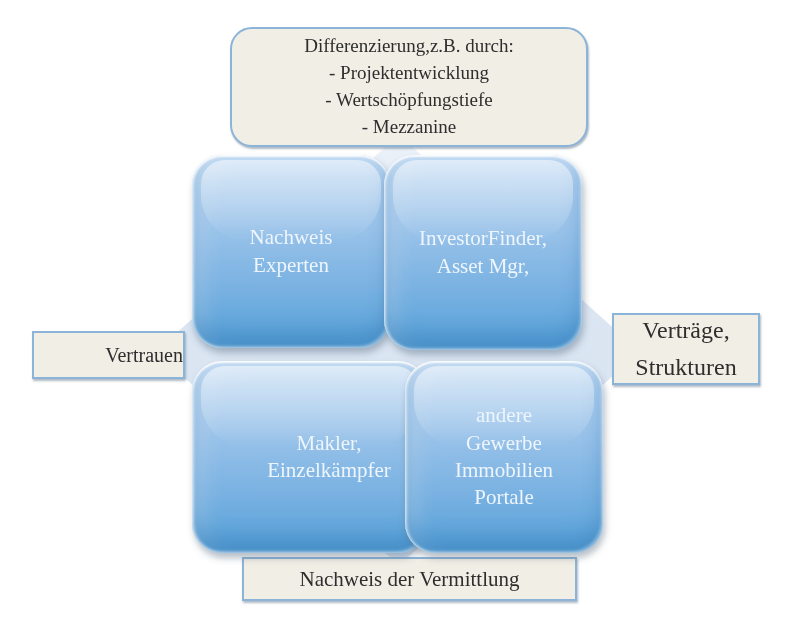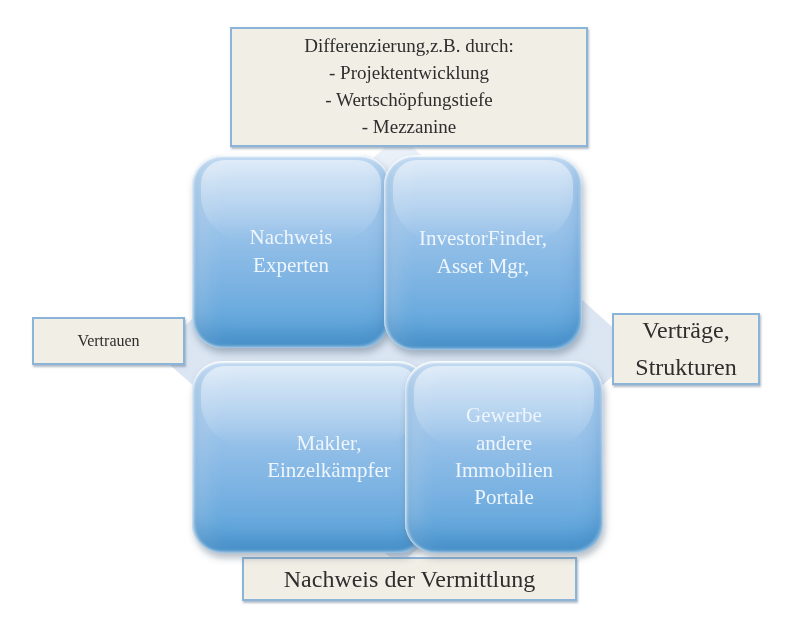--- a/index.html
+++ b/index.html
@@ -38,24 +38,24 @@
   .node-tr{left:384px;top:155px;width:198px;height:195px;align-items:center;}
   .node-bl{left:192px;top:361px;width:198px;height:192px;padding-left:38px;}
   .node-br{left:405px;top:361px;width:198px;height:192px;}
   
   .label{
     position:absolute;background:#f1eee5;border:2px solid #8cb4d8;
     box-shadow:1px 2px 2px rgba(110,130,150,0.55);
     color:#2e2e2e;display:flex;flex-direction:column;justify-content:center;
     text-align:center;box-sizing:border-box;
   }
-  .label-top{left:230px;top:27px;width:358px;height:120px;font-size:19px;line-height:1.42;}
-  .label-left{left:32px;top:317px;width:153px;height:48px;font-size:16px;}
+  .label-top{left:230px;top:27px;width:358px;height:120px;font-size:19px;line-height:1.42;border-radius:22px;}
+  .label-left{left:32px;top:331px;width:153px;height:48px;font-size:20px;text-align:right;}
   .label-right{left:612px;top:313px;width:148px;height:72px;font-size:24px;line-height:1.55;}
-  .label-bottom{left:242px;top:557px;width:335px;height:44px;font-size:24px;}
+  .label-bottom{left:242px;top:557px;width:335px;height:44px;font-size:21px;}
 </style>
 </head>
 <body>
 
 <div class="canvas">
 
   <div class="diamond"></div>
 
   <div class="label label-top">
     <div>Differenzierung,z.B. durch:</div>
@@ -93,20 +93,20 @@
 
   <div class="node node-bl">
     <div class="lines">
       <div>Makler,</div>
       <div>Einzelkämpfer</div>
     </div>
   </div>
 
   <div class="node node-br">
     <div class="lines">
+      <div>andere</div>
       <div>Gewerbe</div>
-      <div>andere</div>
       <div>Immobilien</div>
       <div>Portale</div>
     </div>
   </div>
 
 </div>
 
 </body></html>

